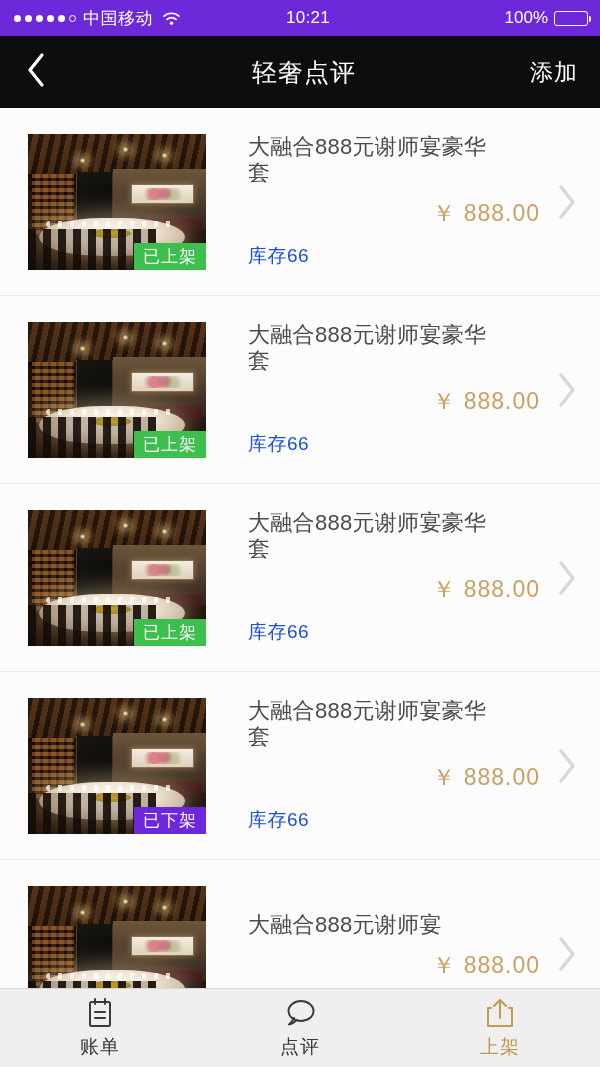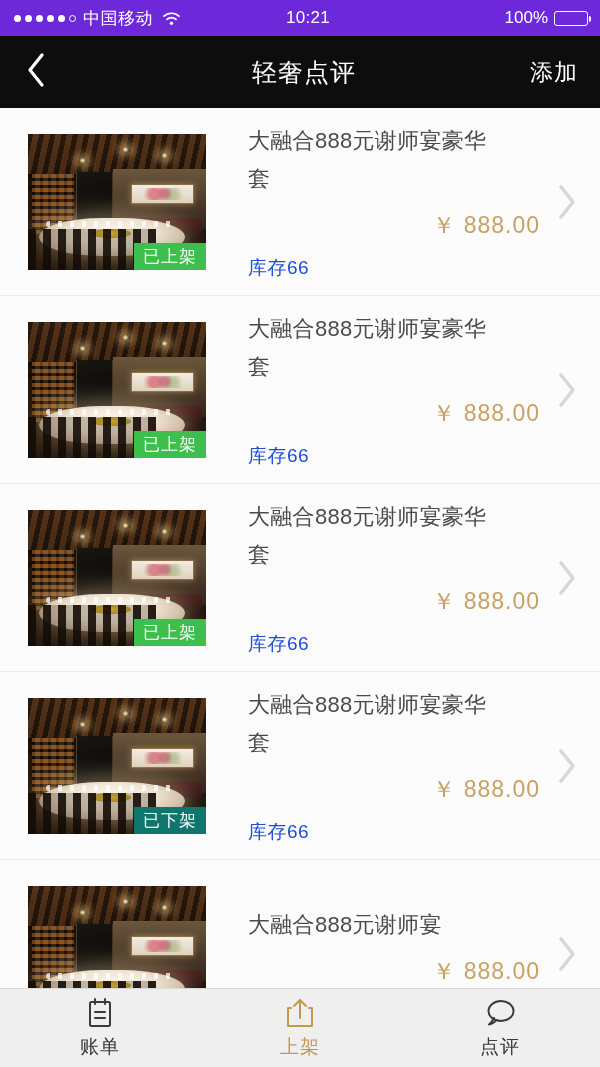--- a/index.html
+++ b/index.html
@@ -147,29 +147,29 @@
     border-radius:3px;
   }
 
   .badge{
     position:absolute; right:0; bottom:0;
     min-width:72px; height:27px; padding:0 7px;
     display:flex; align-items:center; justify-content:center;
     font-size:17px; color:#fff; letter-spacing:1px;
   }
   .badge.on{ background:#3dbf4d; }
-  .badge.off{ background:#0f766e; }
+  .badge.off{ background:#6d28d9; }
 
   .info{
     flex:1; padding-left:42px; padding-right:60px;
     display:flex; flex-direction:column; justify-content:center;
     height:136px;
   }
   .title{
-    font-size:22px; color:#4b4b4b; line-height:38px; letter-spacing:.3px;
+    font-size:22px; color:#4b4b4b; line-height:26px; letter-spacing:.3px;
     max-width:260px;
   }
   .price{ font-size:23px; color:#c9a063; margin-top:12px; letter-spacing:1px;text-align:right; }
   .stock{ font-size:19px; color:#1d4ed8; margin-top:14px; letter-spacing:.5px; }
 
   .chev-right{
     position:absolute; right:22px; top:50%; transform:translateY(-50%);
     width:22px; height:38px;
   }
 
@@ -400,34 +400,34 @@
     <span class="tab-ico">
       <svg width="30" height="32" viewBox="0 0 30 32">
         <rect x="5" y="5" width="20" height="24" rx="1.5" stroke="#3a3a3a" stroke-width="2" fill="none"></rect>
         <path d="M10 2 V7 M20 2 V7" stroke="#3a3a3a" stroke-width="2" stroke-linecap="round"></path>
         <path d="M10 15 H20 M10 21 H20" stroke="#3a3a3a" stroke-width="2" stroke-linecap="round"></path>
       </svg>
     </span>
     <span class="tab-lbl">账单</span>
   </div>
 
+  <div class="tab">
+    <span class="tab-ico">
+      <svg width="34" height="30" viewBox="0 0 34 30">
+        <ellipse cx="18" cy="13" rx="12.5" ry="10" stroke="#3a3a3a" stroke-width="2" fill="none"></ellipse>
+        <path d="M11 20 C9.5 23 8 25 6 26.5 C9.5 26 12 24 13.5 22" stroke="#3a3a3a" stroke-width="2" fill="none" stroke-linejoin="round" stroke-linecap="round"></path>
+      </svg>
+    </span>
+    <span class="tab-lbl">点评</span>
+  </div>
+
   <div class="tab active">
     <span class="tab-ico">
       <svg width="32" height="32" viewBox="0 0 32 32">
         <path d="M7 11 H4 V29 H28 V11 H25" stroke="#bf9a4f" stroke-width="2" fill="none" stroke-linejoin="round" stroke-linecap="round"></path>
         <path d="M16 21 V3" stroke="#bf9a4f" stroke-width="2" stroke-linecap="round"></path>
         <path d="M10 9 L16 3 L22 9" stroke="#bf9a4f" stroke-width="2" fill="none" stroke-linecap="round" stroke-linejoin="round"></path>
       </svg>
     </span>
     <span class="tab-lbl">上架</span>
   </div>
 
-  <div class="tab">
-    <span class="tab-ico">
-      <svg width="34" height="30" viewBox="0 0 34 30">
-        <ellipse cx="18" cy="13" rx="12.5" ry="10" stroke="#3a3a3a" stroke-width="2" fill="none"></ellipse>
-        <path d="M11 20 C9.5 23 8 25 6 26.5 C9.5 26 12 24 13.5 22" stroke="#3a3a3a" stroke-width="2" fill="none" stroke-linejoin="round" stroke-linecap="round"></path>
-      </svg>
-    </span>
-    <span class="tab-lbl">点评</span>
-  </div>
-
 </div>
 
 </body></html>

